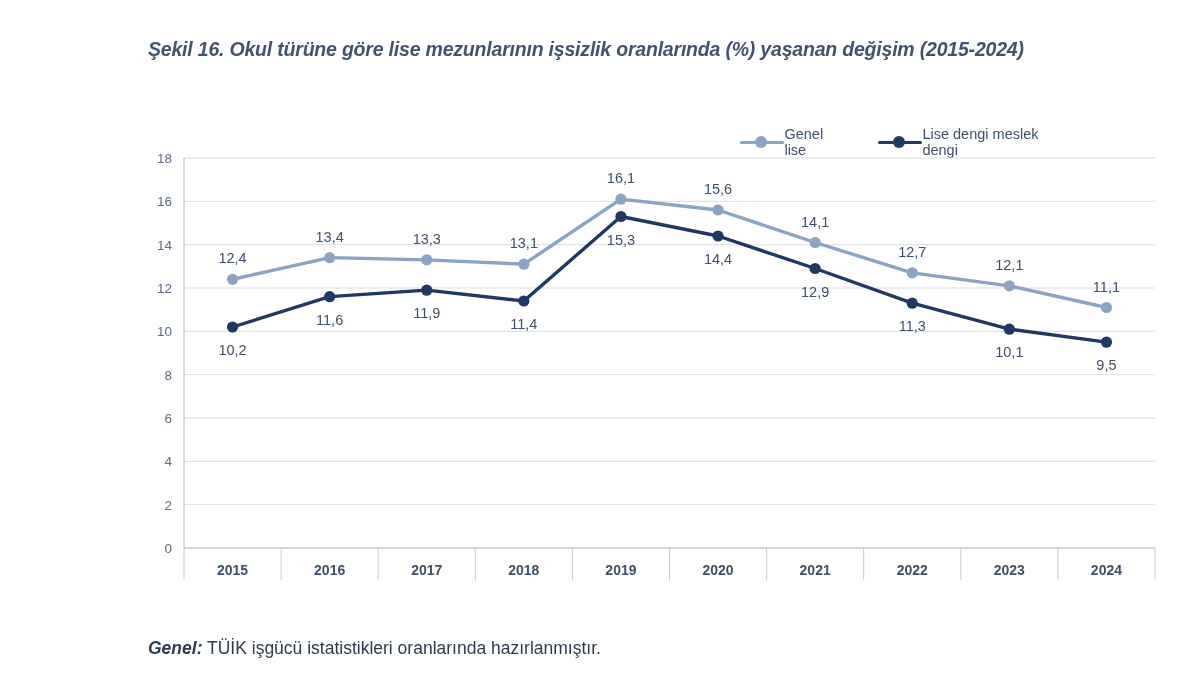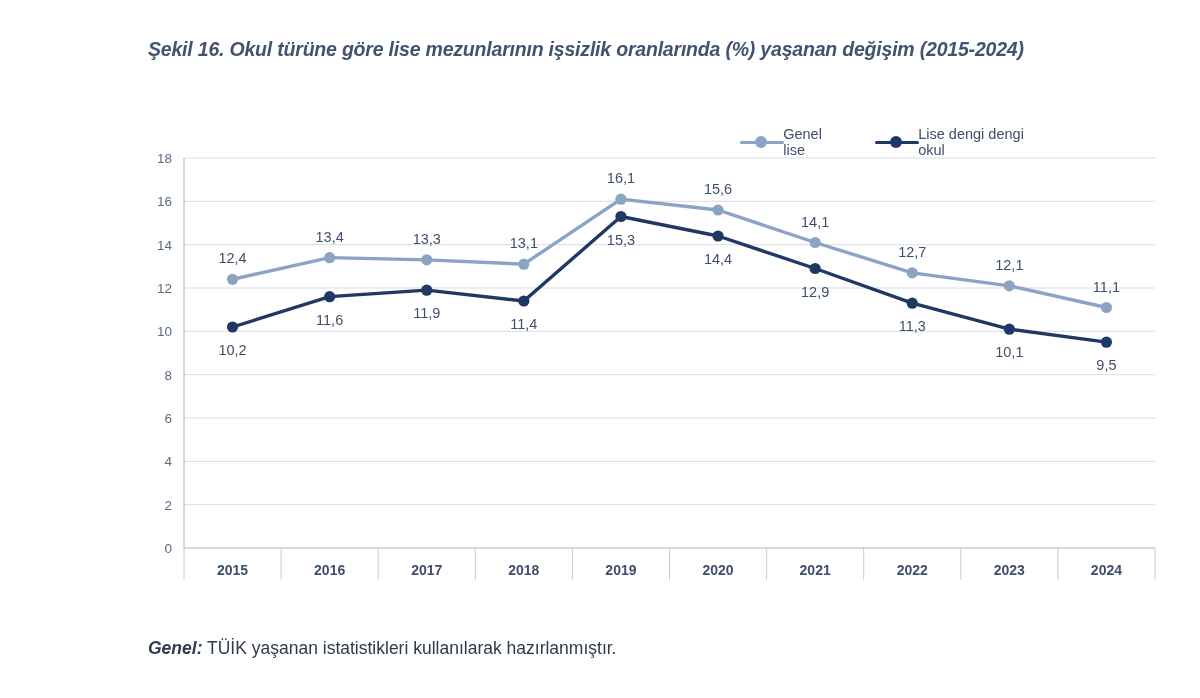--- a/index.html
+++ b/index.html
@@ -12,20 +12,21 @@
     height: 698px;
     font-family: "Liberation Sans", sans-serif;
     color: #3a4a63;
     position: relative;
     overflow: hidden;
   }
   .page {
     position: relative;
     width: 1028px;
     height: 698px;
+    padding-left: 24px;
   }
   .fig-title {
     position: absolute;
     left: 148px;
     top: 38px;
     width: 1020px;
     font-size: 19.5px;
     font-style: italic;
     font-weight: 700;
     color: #41536e;
@@ -104,21 +105,21 @@
         <span class="line" style="background:#8ba4c4"></span>
         <span class="dot" style="background:#8ba4c4"></span>
       </span>
       <span>Genel lise</span>
     </div>
     <div class="legend-item">
       <span class="legend-swatch">
         <span class="line" style="background:#1f3864"></span>
         <span class="dot" style="background:#1f3864"></span>
       </span>
-      <span>Lise dengi dengi okul</span>
+      <span>Lise dengi meslek dengi</span>
     </div>
   </div>
 
   <svg class="chart-area" id="chart-svg" width="1200" height="698">
       <line x1="184" x2="1155" y1="548" y2="548" stroke="#d9dde3" stroke-width="1"></line>
       <text x="172" y="553" text-anchor="end" font-size="13.5" fill="#5b6b86">0</text>
       <line x1="184" x2="1155" y1="504.6666666666667" y2="504.6666666666667" stroke="#d9dde3" stroke-width="1"></line>
       <text x="172" y="509.6666666666667" text-anchor="end" font-size="13.5" fill="#5b6b86">2</text>
       <line x1="184" x2="1155" y1="461.33333333333337" y2="461.33333333333337" stroke="#d9dde3" stroke-width="1"></line>
       <text x="172" y="466.33333333333337" text-anchor="end" font-size="13.5" fill="#5b6b86">4</text>
@@ -197,16 +198,16 @@
       <text x="523.85" y="329" text-anchor="middle" font-size="14.5" fill="#3f4f6b">11,4</text>
       <text x="620.95" y="244.49999999999994" text-anchor="middle" font-size="14.5" fill="#3f4f6b">15,3</text>
       <text x="718.05" y="264" text-anchor="middle" font-size="14.5" fill="#3f4f6b">14,4</text>
       <text x="815.15" y="296.5" text-anchor="middle" font-size="14.5" fill="#3f4f6b">12,9</text>
       <text x="912.25" y="331.16666666666663" text-anchor="middle" font-size="14.5" fill="#3f4f6b">11,3</text>
       <text x="1009.35" y="357.16666666666663" text-anchor="middle" font-size="14.5" fill="#3f4f6b">10,1</text>
       <text x="1106.45" y="370.16666666666663" text-anchor="middle" font-size="14.5" fill="#3f4f6b">9,5</text>
     </svg>
 
   <div class="source">
-    <span class="kaynak">Genel:</span><span> TÜİK yaşanan istatistikleri kullanılarak hazırlanmıştır.</span>
+    <span class="kaynak">Genel:</span><span> TÜİK işgücü istatistikleri oranlarında hazırlanmıştır.</span>
   </div>
 
 </div>
 
 </body></html>

